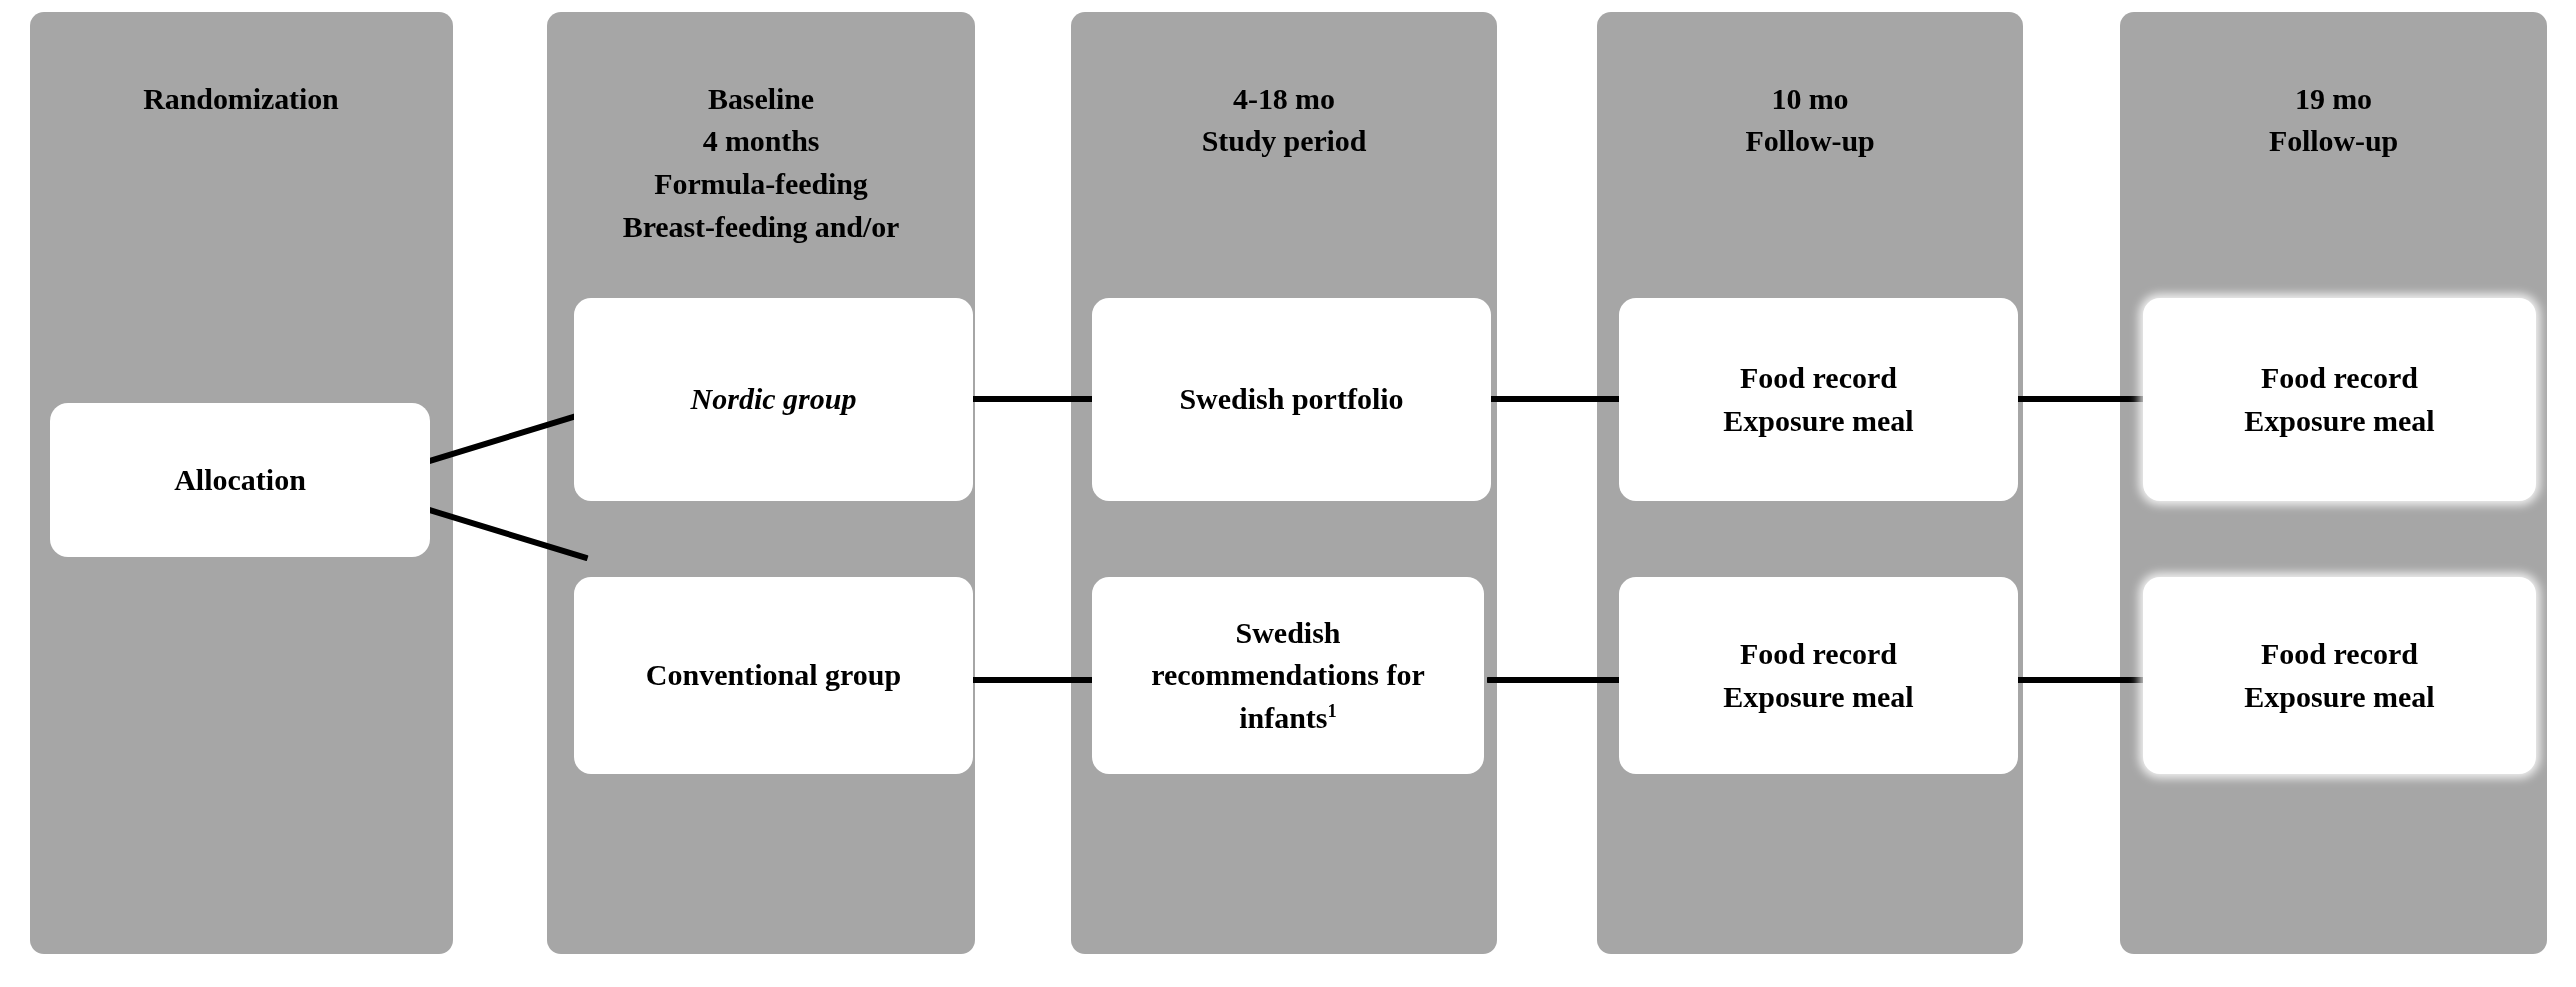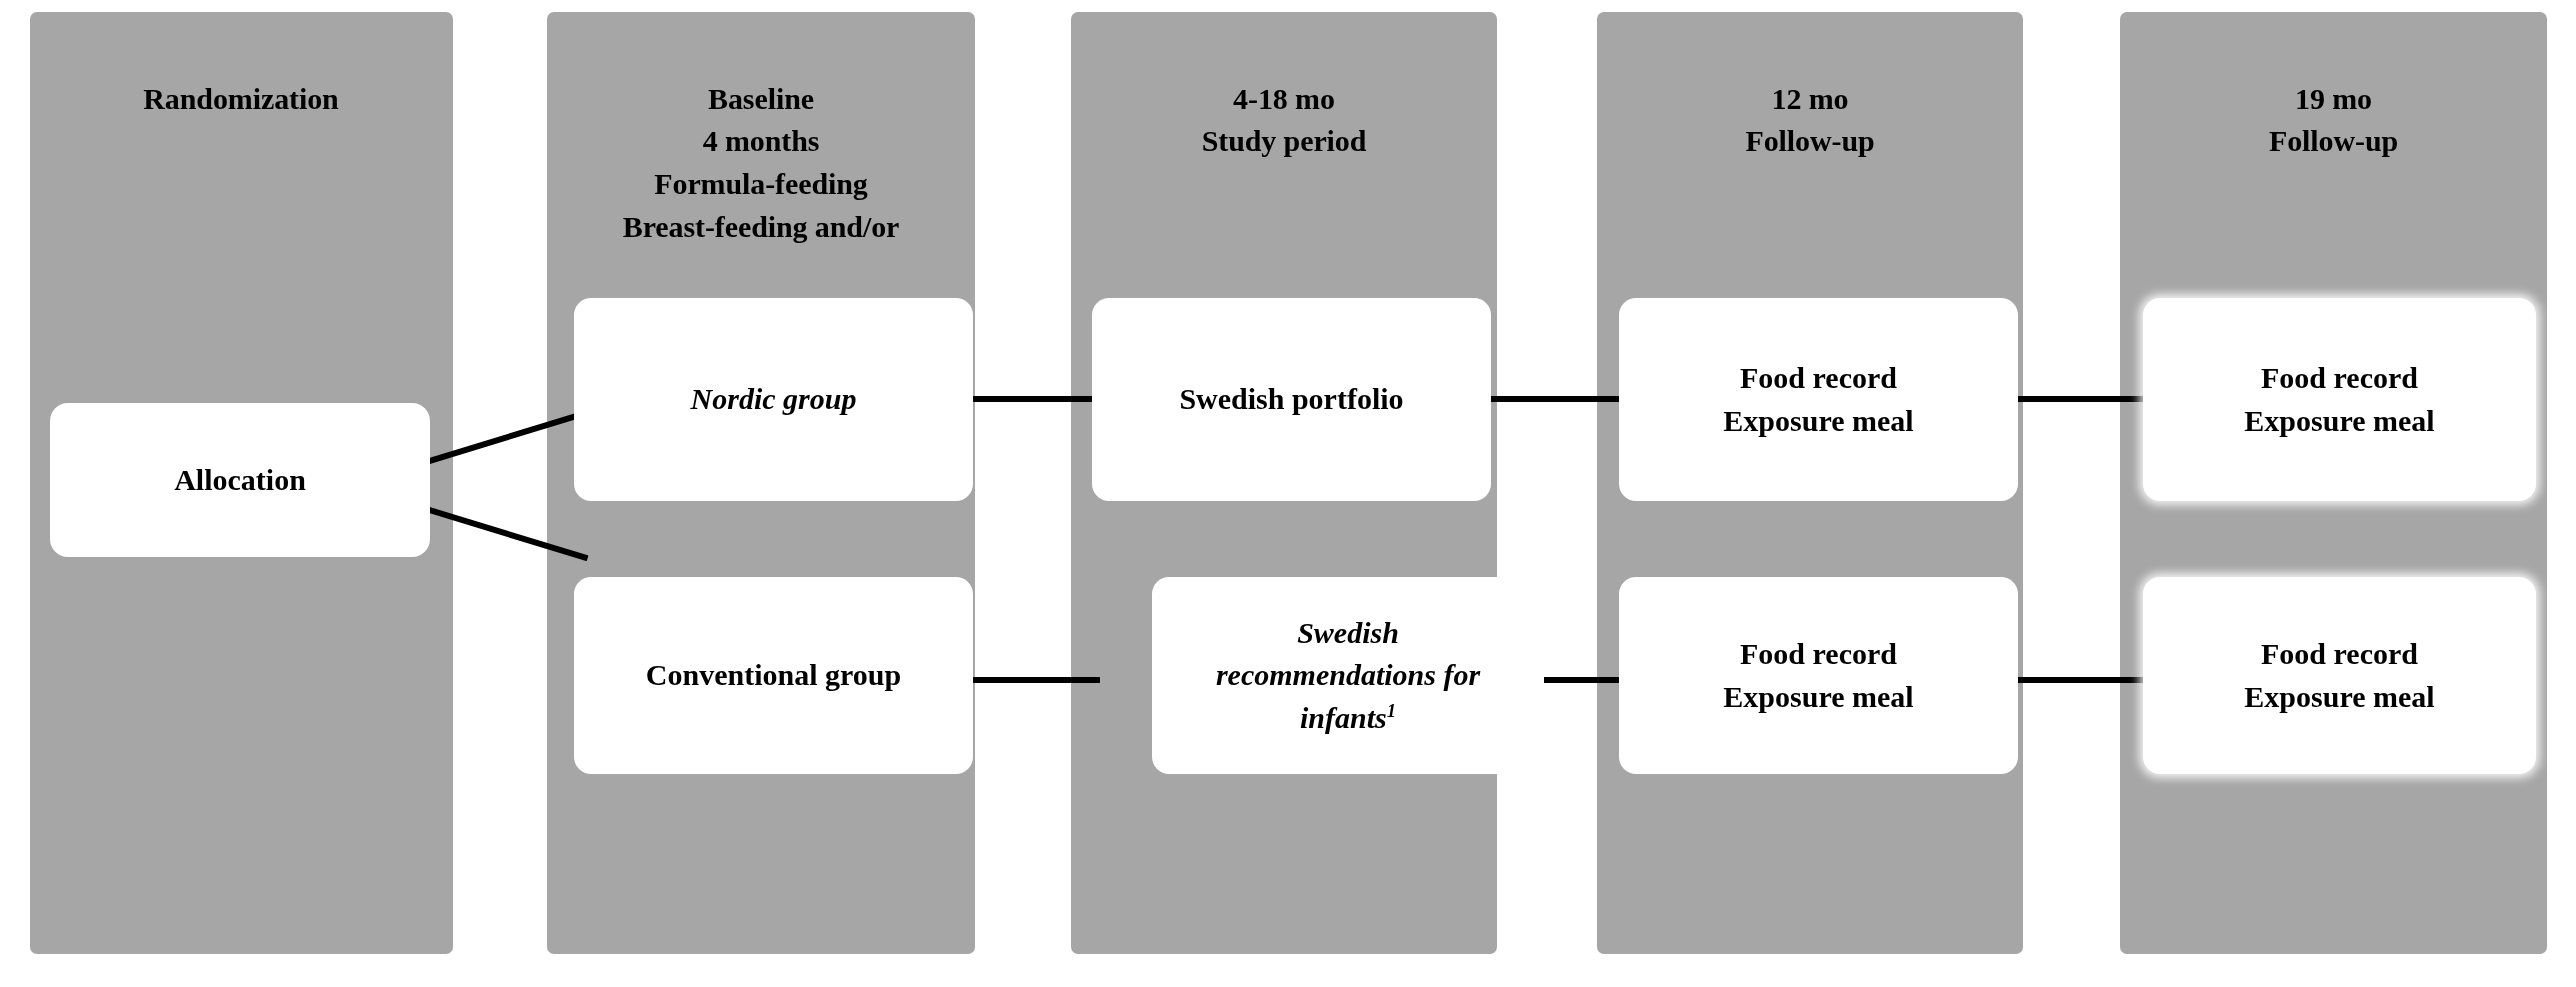--- a/index.html
+++ b/index.html
@@ -13,21 +13,21 @@
   #flowchart {
     position: relative;
     width: 2576px;
     height: 988px;
     background: #ffffff;
     overflow: hidden;
   }
   .column {
     position: absolute;
     background: #a6a6a6;
-    border-radius: 7px;
+    border-radius: 14px;
     top: 11.8px;
     height: 942px;
   }
   .col-header {
     position: absolute;
     left: 0;
     right: 0;
     top: 66px;
     text-align: center;
     color: #000000;
@@ -77,21 +77,21 @@
   #col-2 { left: 547px;  width: 428px; }
   #col-3 { left: 1071px; width: 426px; }
   #col-4 { left: 1597px; width: 426px; }
   #col-5 { left: 2120px; width: 427px; }
 
   
   #node-allocation        { left: 50px;   top: 403px;  width: 380px;  height: 154px; border-radius: 18px; }
   #node-nordic-group      { left: 574px;  top: 298px;  width: 399px;  height: 203px; font-style: italic; }
   #node-conventional      { left: 574px;  top: 577px;  width: 399px;  height: 197px; }
   #node-nordic-portfolio  { left: 1092px; top: 298px;  width: 399px;  height: 203px; }
-  #node-swedish-rec       { left: 1152px; top: 577px;  width: 392px;  height: 197px; font-style: italic; }
+  #node-swedish-rec       { left: 1092px; top: 577px;  width: 392px;  height: 197px; }
   #node-food-12           { left: 1619px; top: 298px;  width: 399px;  height: 203px; }
   #node-food-12b          { left: 1619px; top: 577px;  width: 399px;  height: 197px; }
   #node-food-18           { left: 2143px; top: 298px;  width: 393px;  height: 203px;
                             box-shadow: 0 0 9.2px 3.9px rgba(255,255,255,0.85); }
   #node-food-18b          { left: 2143px; top: 577px;  width: 393px;  height: 197px;
                             box-shadow: 0 0 9.2px 3.9px rgba(255,255,255,0.85); }
 
   
   #conn-ng-np   { left: 964px; top: 396px;  width: 136px; }
   #conn-np-f12  { left: 1487px; top: 396px;  width: 139px; }
@@ -126,21 +126,21 @@
 
   <div class="column" id="col-3">
     <div class="col-header">
       <span class="hline">4-18 mo</span>
       <span class="hline">Study period</span>
     </div>
   </div>
 
   <div class="column" id="col-4">
     <div class="col-header">
-      <span class="hline">12 mo</span>
+      <span class="hline">10 mo</span>
       <span class="hline">Follow-up</span>
     </div>
   </div>
 
   <div class="column" id="col-5">
     <div class="col-header">
       <span class="hline">19 mo</span>
       <span class="hline">Follow-up</span>
     </div>
   </div>

